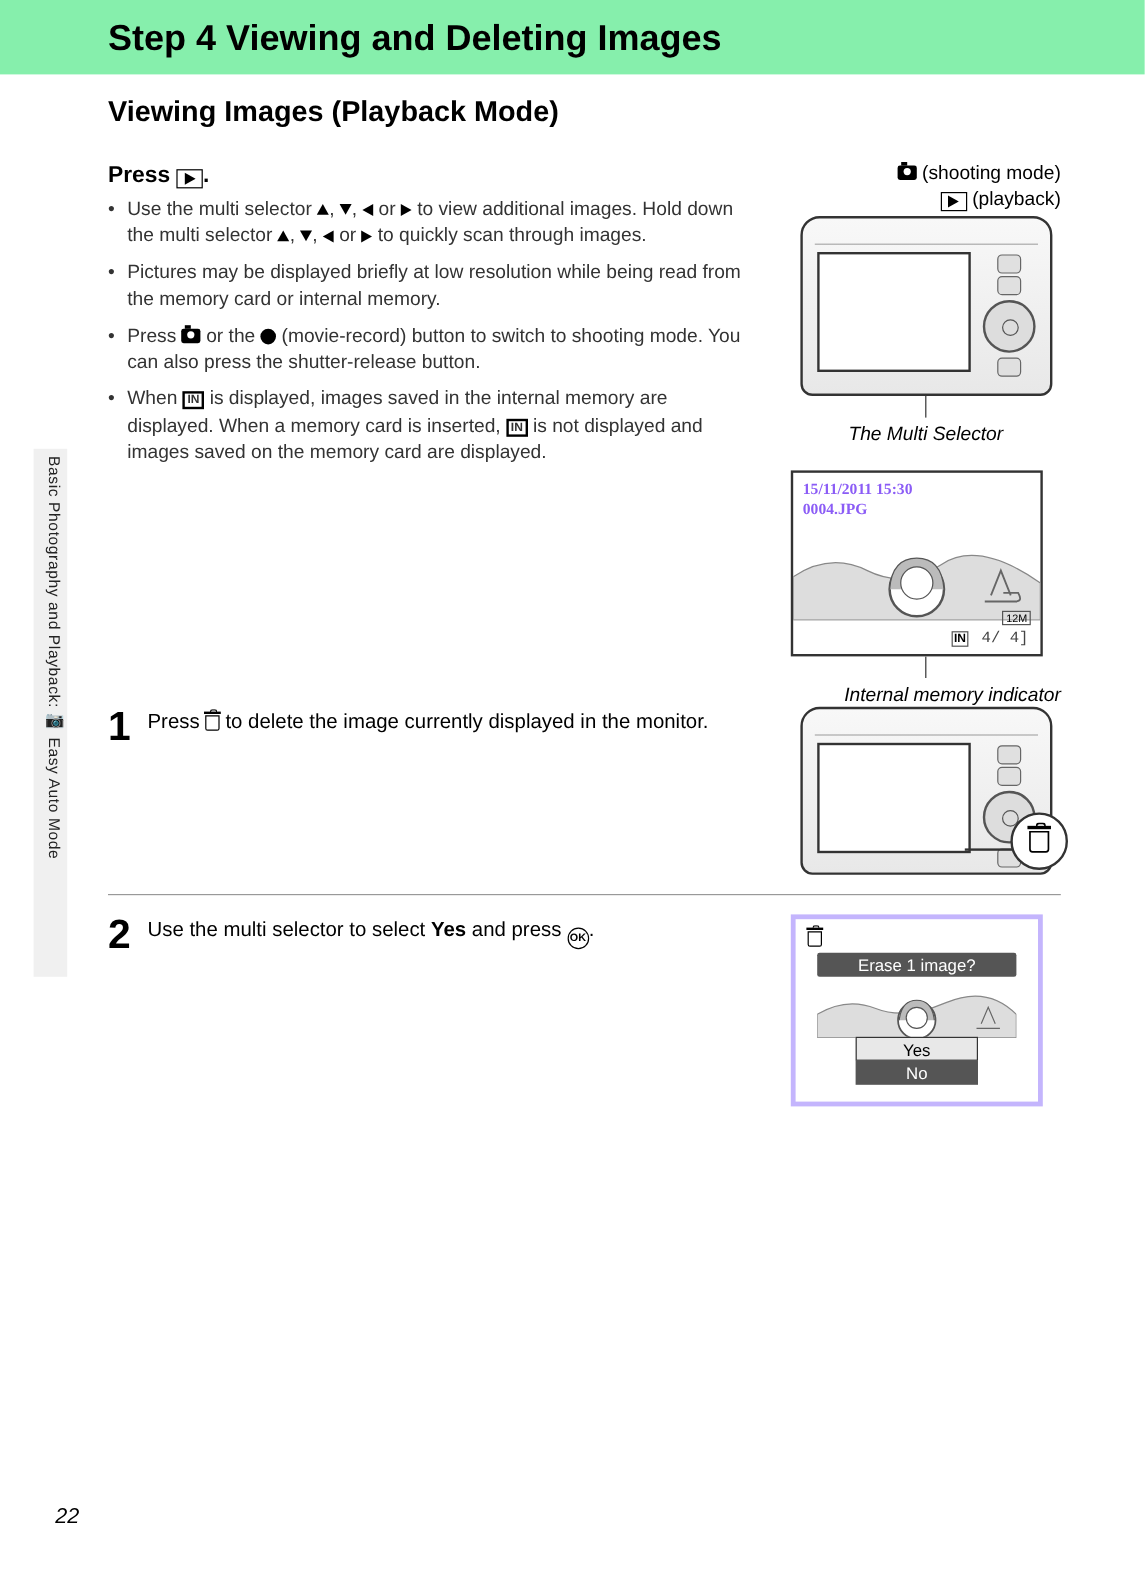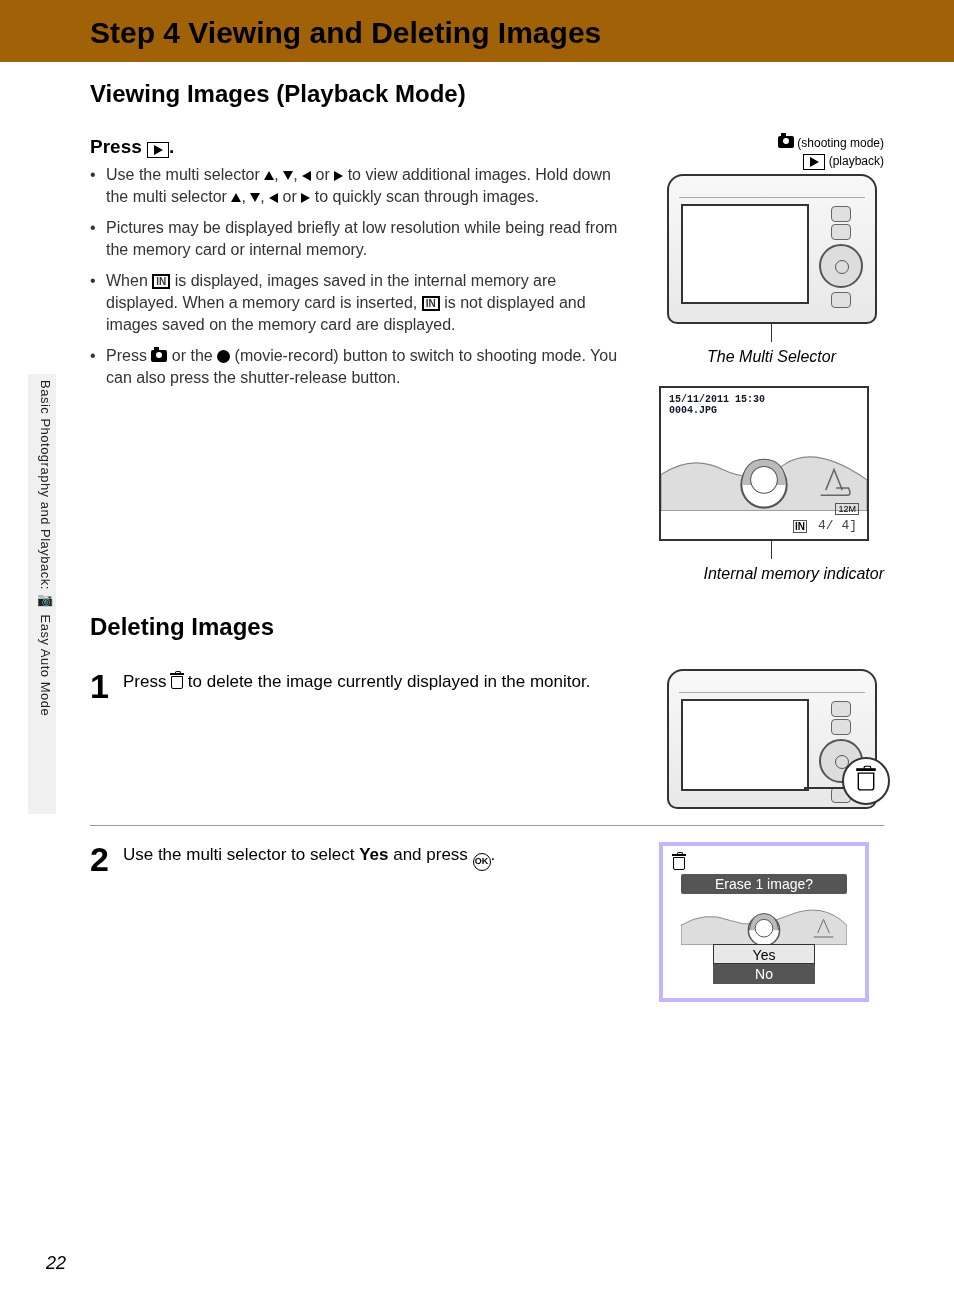--- a/index.html
+++ b/index.html
@@ -5,21 +5,21 @@
   * { box-sizing: border-box; margin: 0; padding: 0; }
   body {
     font-family: Arial, Helvetica, sans-serif;
     width: 954px;
     height: 1314px;
     background: #fff;
     position: relative;
     color: #000;
   }
   .title-bar {
-    background: #a16207;
+    background: #86efac;
     padding: 16px 4px 12px 90px;
     margin-bottom: 18px;
   }
   .title-bar h1 {
     font-size: 30px;
     font-weight: bold;
   }
   .content {
     padding: 0 70px 0 90px;
   }
@@ -91,21 +91,21 @@
   .side-label {
     position: absolute;
     left: 38px;
     top: 380px;
     writing-mode: vertical-rl;
     font-size: 13px;
     color: #222;
     letter-spacing: 0.5px;
   }
 
-  .label-sm { font-size: 12px; text-align: right; margin-bottom: 4px;}
+  .label-sm { font-size: 16px; text-align: right; margin-bottom: 4px;}
   .label-c  { font-size: 16px; text-align: center; margin-top: 6px; font-style: italic;}
 
   .camera-body {
     width: 210px; height: 150px;
     border: 2px solid #333;
     border-radius: 16px 16px 10px 10px;
     position: relative;
     background: linear-gradient(#f8f8f8,#e8e8e8);
     margin: 0 auto;
   }
@@ -120,21 +120,21 @@
   .dpad::after{content:"";position:absolute;top:14px;left:14px;width:12px;height:12px;border:1.5px solid #555;border-radius:50%;}
 
   
   .preview {
     width: 210px; height: 155px;
     border: 2px solid #333;
     background: #fff;
     position: relative;
     margin-top: 20px;
   }
-  .pv-txt{position:absolute;top:6px;left:8px;font-size:10px;font-weight:bold;color:#0f172a;font-family:Liberation Mono, monospace;}
+  .pv-txt{position:absolute;top:6px;left:8px;font-size:13px;font-weight:bold;color:#8b5cf6;font-family:Liberation Serif, serif;}
   .pv-count{position:absolute;bottom:6px;right:10px;font-size:13px;font-family:"Courier New",monospace;color:#444;}
   .pv-in{position:absolute;bottom:6px;right:60px;border:1.5px solid #555;font-size:10px;padding:0 1px;font-weight:bold;}
   .pv-12m{position:absolute;top:115px;right:8px;border:1.5px solid #555;font-size:9px;padding:0 2px;}
   .scene{position:absolute;top:40px;left:0;right:0;bottom:28px;}
   .scene svg{width:100%;height:100%;}
 
   .numstep{display:flex;gap:14px;align-items:flex-start;}
   .bignum{font-size:34px;font-weight:bold;line-height:1;}
   .step-body{flex:1;font-size:17px;line-height:1.5;}
   hr.sep{border:none;border-top:1px solid #999;margin:16px 0;}
@@ -185,32 +185,32 @@
       <ul class="bullets">
         <li>
           <span>Use the multi selector </span>
           <span class="tri-up"></span>, <span class="tri-down"></span>, <span class="tri-left"></span> or <span class="tri-right"></span>
           <span> to view additional images. Hold down the multi selector </span>
           <span class="tri-up"></span>, <span class="tri-down"></span>, <span class="tri-left"></span> or <span class="tri-right"></span>
           <span> to quickly scan through images.</span>
         </li>
         <li>Pictures may be displayed briefly at low resolution while being read from the memory card or internal memory.</li>
         <li>
+          <span>Press </span>
+          <span class="cam-icon"></span>
+          <span> or the </span>
+          <span class="dot"></span>
+          <span> (movie-record) button to switch to shooting mode. You can also press the shutter-release button.</span>
+        </li>
+        <li>
           <span>When </span>
           <span class="in-box">IN</span>
           <span> is displayed, images saved in the internal memory are displayed. When a memory card is inserted, </span>
           <span class="in-box">IN</span>
           <span> is not displayed and images saved on the memory card are displayed.</span>
-        </li>
-        <li>
-          <span>Press </span>
-          <span class="cam-icon"></span>
-          <span> or the </span>
-          <span class="dot"></span>
-          <span> (movie-record) button to switch to shooting mode. You can also press the shutter-release button.</span>
         </li>
       </ul>
     </div>
 
     <div class="right-col">
       <div class="label-sm">
         <span class="cam-icon"></span>
         <span>(shooting mode)</span>
       </div>
       <div class="label-sm">
@@ -248,21 +248,20 @@
         </div>
         <div class="pv-12m">12M</div>
         <div class="pv-in">IN</div>
         <div class="pv-count">4/     4]</div>
       </div>
       <div class="leader"></div>
       <div class="label-c" style="text-align:right">Internal memory indicator</div>
     </div>
   </div>
 
-  <h2 style="margin-top:30px">Deleting Images</h2>
 
   <div class="row">
     <div class="left-col">
       <div class="numstep">
         <div class="bignum">1</div>
         <div class="step-body">
           <span>Press </span>
           <span class="trash-icon"></span>
           <span> to delete the image currently displayed in the monitor.</span>
         </div>

